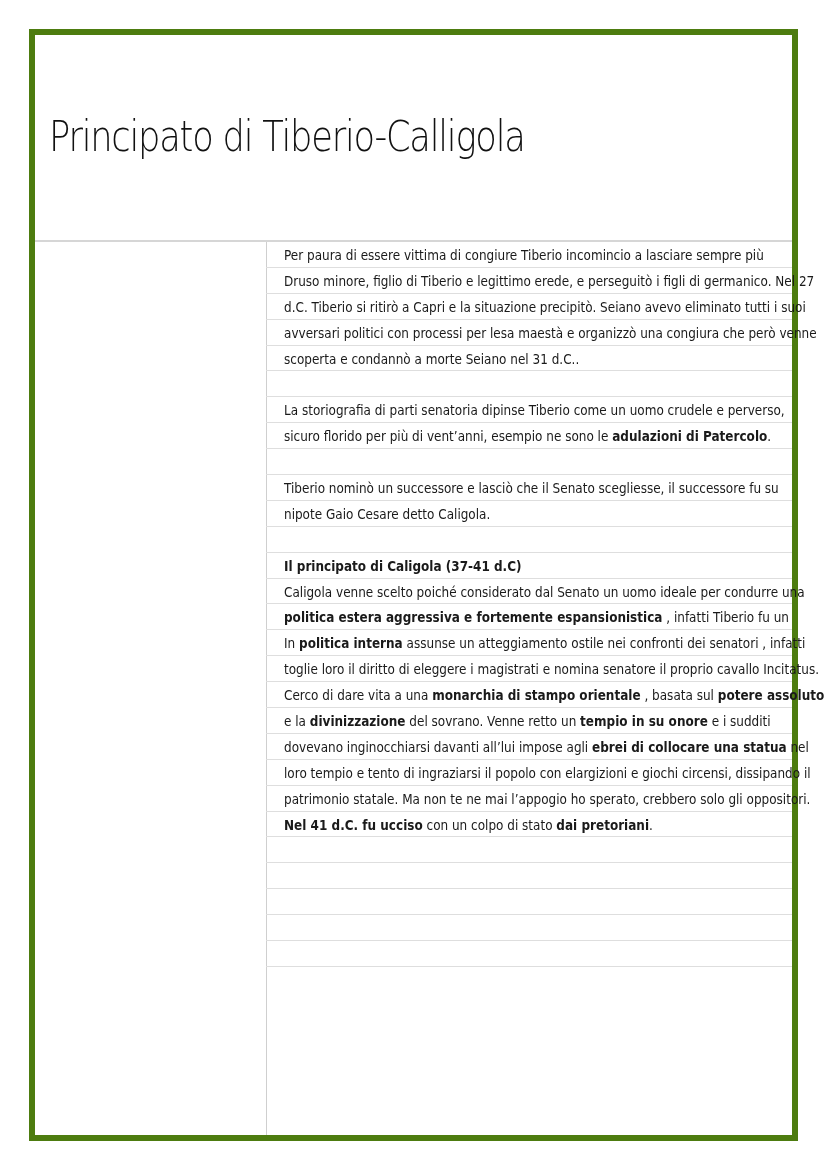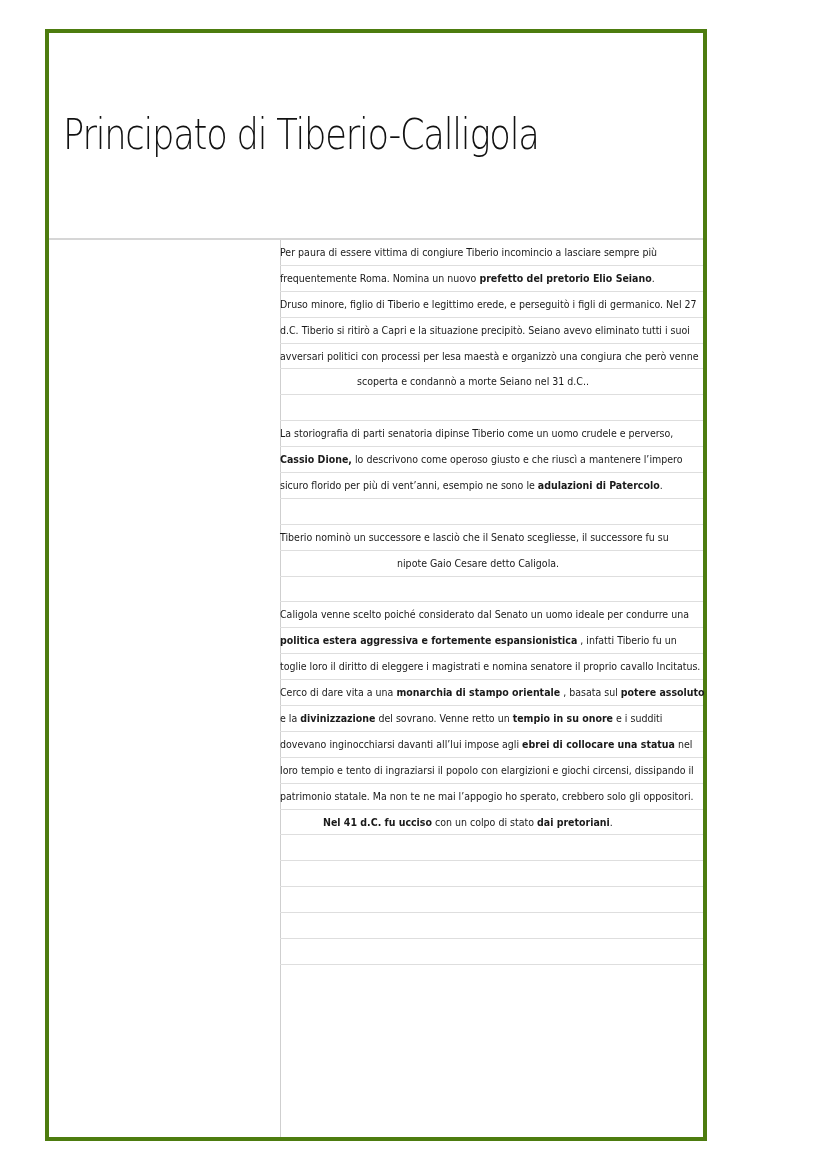--- a/index.html
+++ b/index.html
@@ -1,60 +1,60 @@
 <!DOCTYPE html>
 <html><head>
   <meta charset="utf-8">
   <style>
     html, body { margin: 0; padding: 0; background: #ffffff; }
     body { width: 828px; height: 1171px; position: relative; overflow: hidden;
            font-family: "DejaVu Sans", sans-serif; color: #1a1a1a; }
-    .page { position: absolute; left: 29px; top: 29px; width: 662px; height: 1112px;
-            border: 4px solid #4d7c0f; box-sizing: border-box; margin-left: 16px; }
+    .page { position: absolute; left: 29px; top: 29px; width: 769px; height: 1112px;
+            border: 6px solid #4d7c0f; box-sizing: border-box; }
     .title-area { position: absolute; left: 0; top: 0; width: 100%; height: 207px;
                   border-bottom: 2px solid #d6d6d6; box-sizing: border-box; }
     .title { position: absolute; left: 14px; top: 76px; margin: 0;
              font-family: "DejaVu Sans", sans-serif; font-weight: 300;
              font-size: 43px; letter-spacing: -1.5px; color: #111;
              transform: scaleX(0.82); transform-origin: left center; white-space: nowrap; }
     .left-col { position: absolute; left: 0; top: 207px; width: 231px; bottom: 0;
                 border-right: 1px solid #cfcfcf; }
     .notes { position: absolute; left: 231px; top: 207px; right: 0; bottom: 0; }
     .row { height: 25.9px; border-bottom: 1px solid #dedede; box-sizing: border-box;
-           padding-left: 0; font-size: 11px; line-height: 26px; white-space: nowrap;
-           overflow: visible; text-align: center; }
+           padding-left: 18px; font-size: 14px; line-height: 26px; white-space: nowrap;
+           overflow: visible; }
     .row .t { display: inline-block; transform: scaleX(0.86); transform-origin: left center; }
     b { font-weight: bold; }
     u { text-decoration: underline; }
   </style>
 </head>
 <body>
 
 <div class="page">
   <div class="title-area">
     <h1 class="title">Principato di Tiberio-Calligola</h1>
   </div>
   <div class="left-col"></div>
   <div class="notes" id="notes">
       <div class="row"><span class="t"><span>Per paura di essere vittima di congiure Tiberio incomincio a lasciare sempre più</span></span></div>
-      <div class="row"><span class="t"><span>frequentemente Roma. Nomina un nuovo </span><b>prefetto del pretorio Elio Seiano</b><span>.</span></span></div>
       <div class="row"><span class="t"><span>Druso minore, figlio di Tiberio e legittimo erede, e perseguitò i figli di germanico. Nel 27</span></span></div>
       <div class="row"><span class="t"><span>d.C. Tiberio si ritirò a Capri e la situazione precipitò. Seiano avevo eliminato tutti i suoi</span></span></div>
       <div class="row"><span class="t"><span>avversari politici con processi per lesa maestà e organizzò una congiura che però venne</span></span></div>
       <div class="row"><span class="t"><span>scoperta e condannò a morte Seiano nel 31 d.C..</span></span></div>
       <div class="row"><span class="t"></span></div>
       <div class="row"><span class="t"><span>La storiografia di parti senatoria dipinse Tiberio come un uomo crudele e perverso,</span></span></div>
-      <div class="row"><span class="t"><b>Cassio Dione,</b><span> lo descrivono come operoso giusto e che riuscì a mantenere l’impero</span></span></div>
       <div class="row"><span class="t"><span>sicuro florido per più di vent’anni, esempio ne sono le </span><b>adulazioni di Patercolo</b><span>.</span></span></div>
       <div class="row"><span class="t"></span></div>
       <div class="row"><span class="t"><span>Tiberio nominò un successore e lasciò che il Senato scegliesse, il successore fu su</span></span></div>
       <div class="row"><span class="t"><span>nipote Gaio Cesare detto Caligola.</span></span></div>
       <div class="row"><span class="t"></span></div>
+      <div class="row"><span class="t"><b>Il principato di Caligola (37-41 d.C)</b></span></div>
       <div class="row"><span class="t"><span>Caligola venne scelto poiché considerato dal Senato un uomo ideale per condurre una</span></span></div>
       <div class="row"><span class="t"><b>politica estera aggressiva e fortemente espansionistica</b><span> , infatti Tiberio fu un</span></span></div>
+      <div class="row"><span class="t"><span>In </span><b>politica interna</b><span> assunse un atteggiamento ostile nei confronti dei senatori , infatti</span></span></div>
       <div class="row"><span class="t"><span>toglie loro il diritto di eleggere i magistrati e nomina senatore il proprio cavallo Incitatus.</span></span></div>
       <div class="row"><span class="t"><span>Cerco di dare vita a una </span><b>monarchia di stampo orientale</b><span> , basata sul </span><b>potere assoluto</b></span></div>
       <div class="row"><span class="t"><span>e la </span><b>divinizzazione</b><span> del sovrano. Venne retto un </span><b>tempio in su onore</b><span> e i sudditi</span></span></div>
       <div class="row"><span class="t"><span>dovevano inginocchiarsi davanti all’lui impose agli </span><b>ebrei di collocare una statua</b><span> nel</span></span></div>
       <div class="row"><span class="t"><span>loro tempio e tento di ingraziarsi il popolo con elargizioni e giochi circensi, dissipando il</span></span></div>
       <div class="row"><span class="t"><span>patrimonio statale. Ma non te ne mai l’appogio ho sperato,  crebbero solo gli oppositori.</span></span></div>
       <div class="row"><span class="t"><b>Nel 41 d.C. fu ucciso</b><span> con un colpo di stato </span><b>dai pretoriani</b><span>.</span></span></div>
       <div class="row"><span class="t"></span></div>
       <div class="row"><span class="t"></span></div>
       <div class="row"><span class="t"></span></div>

